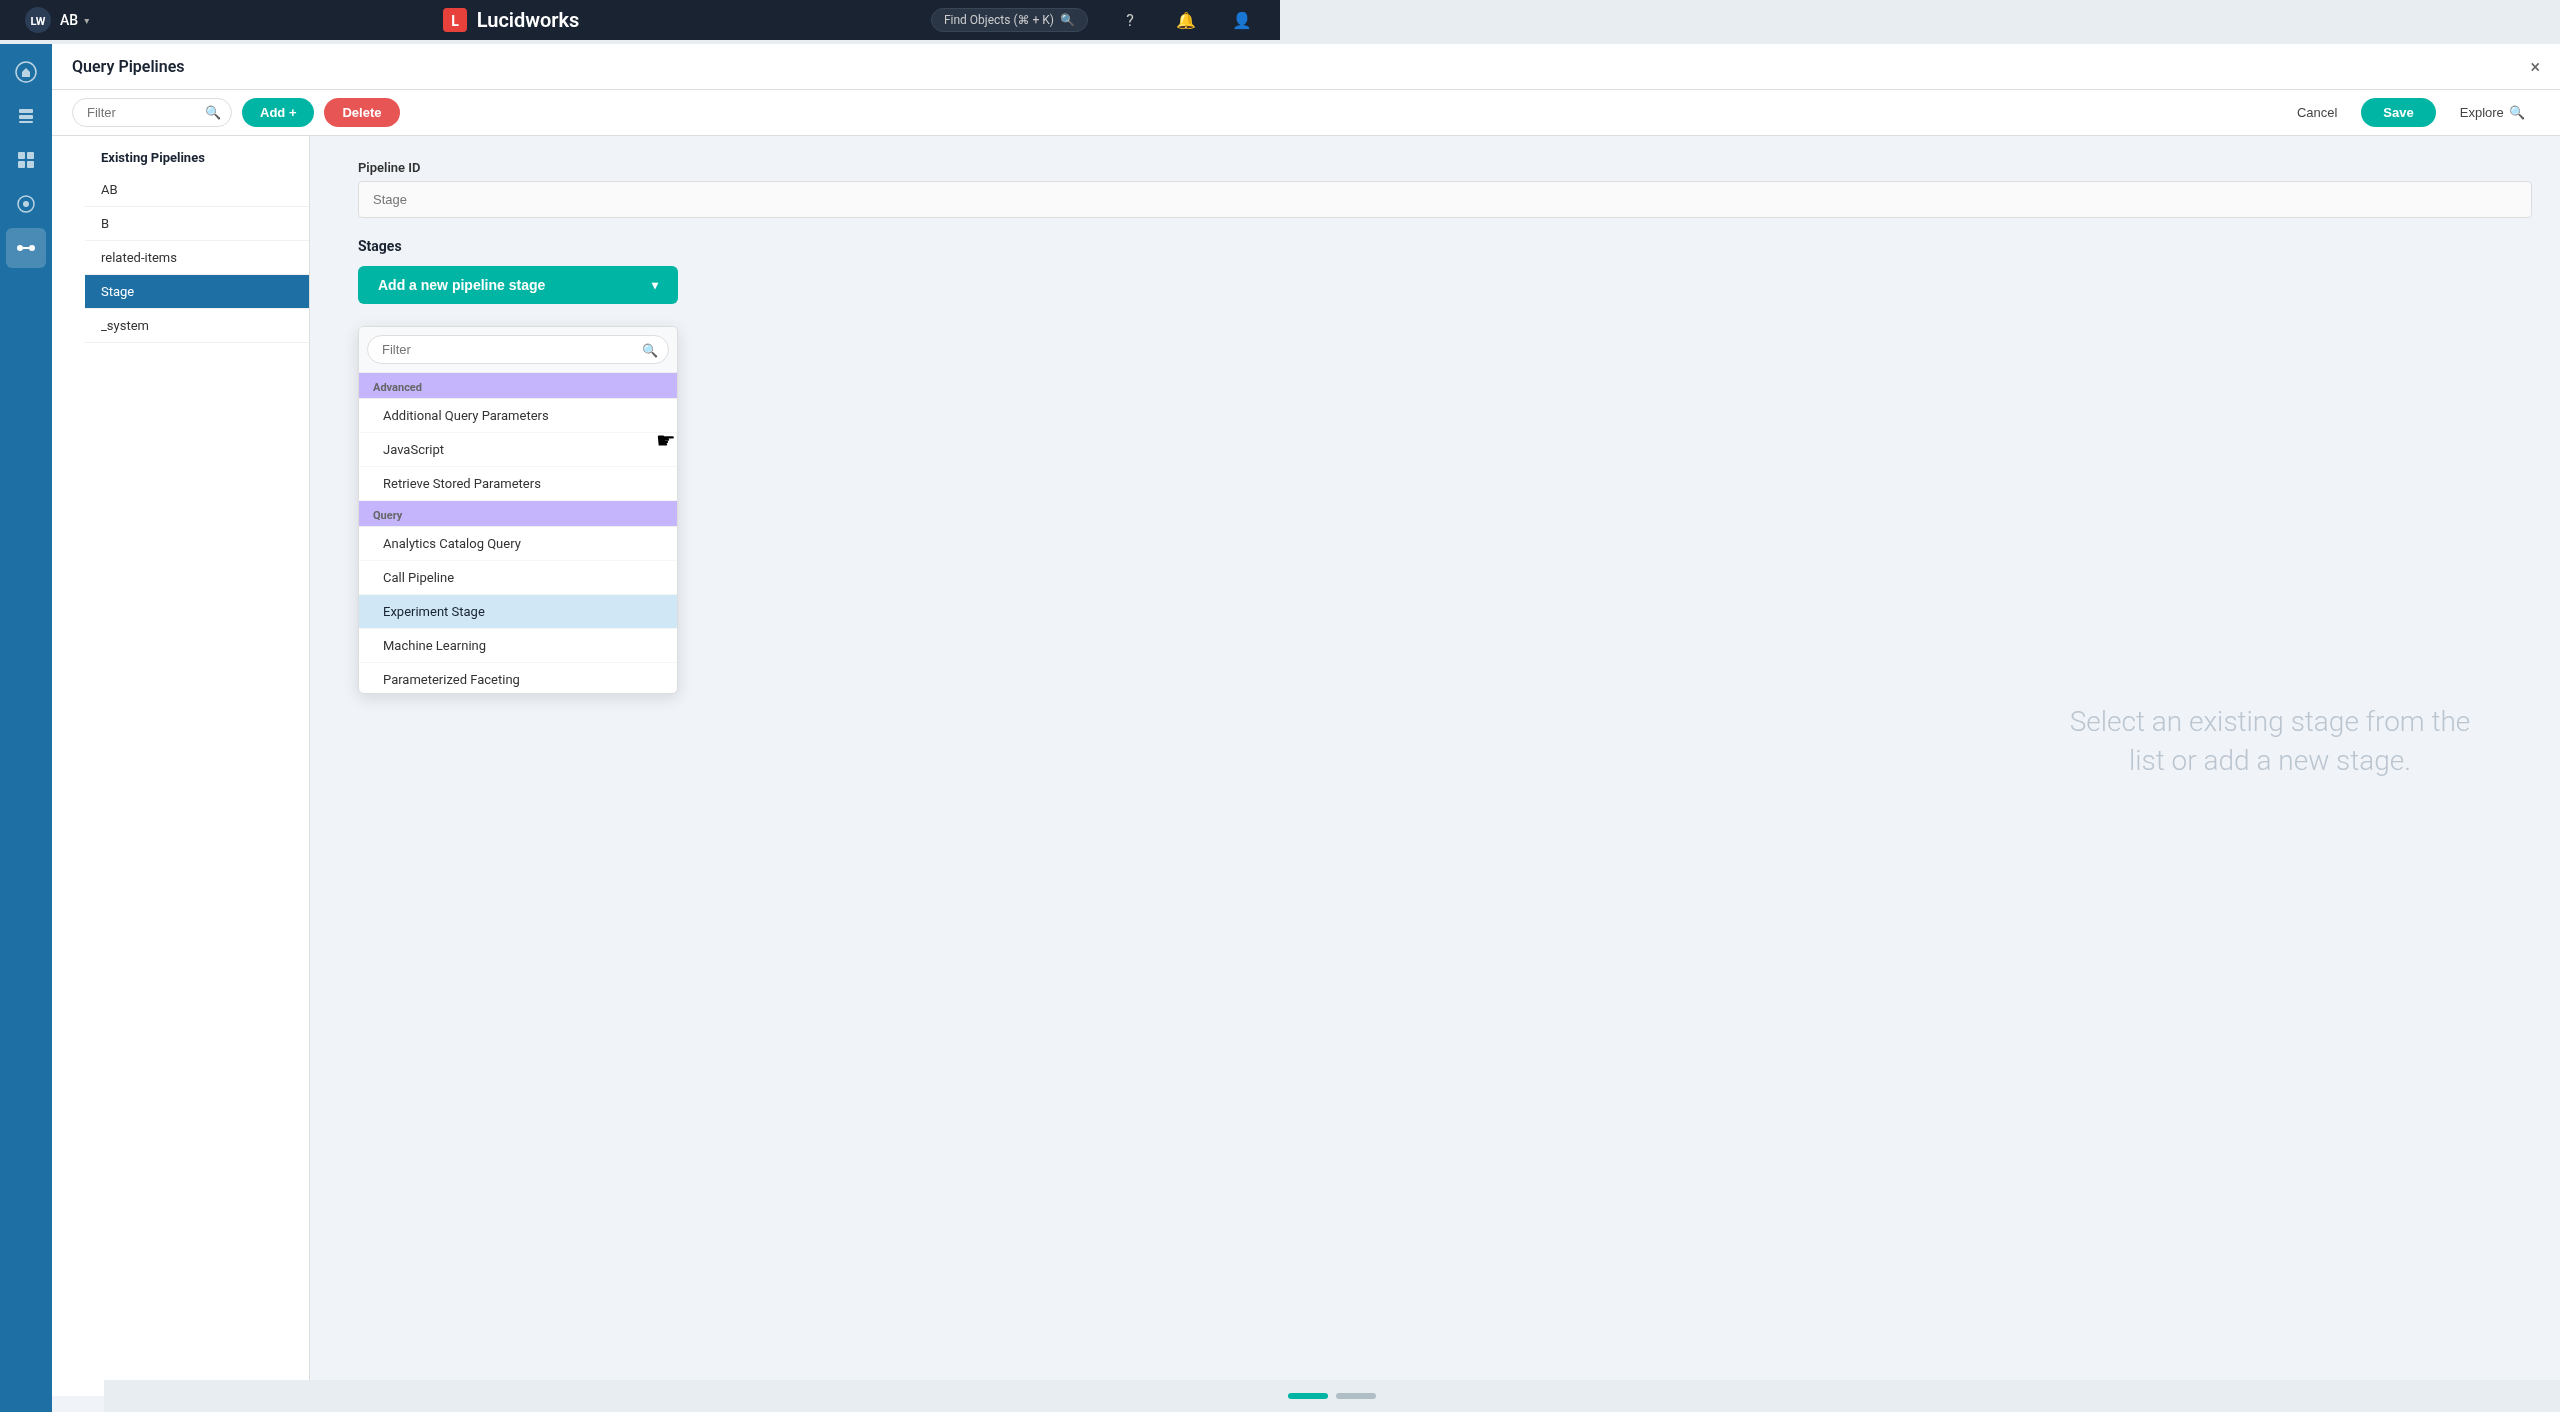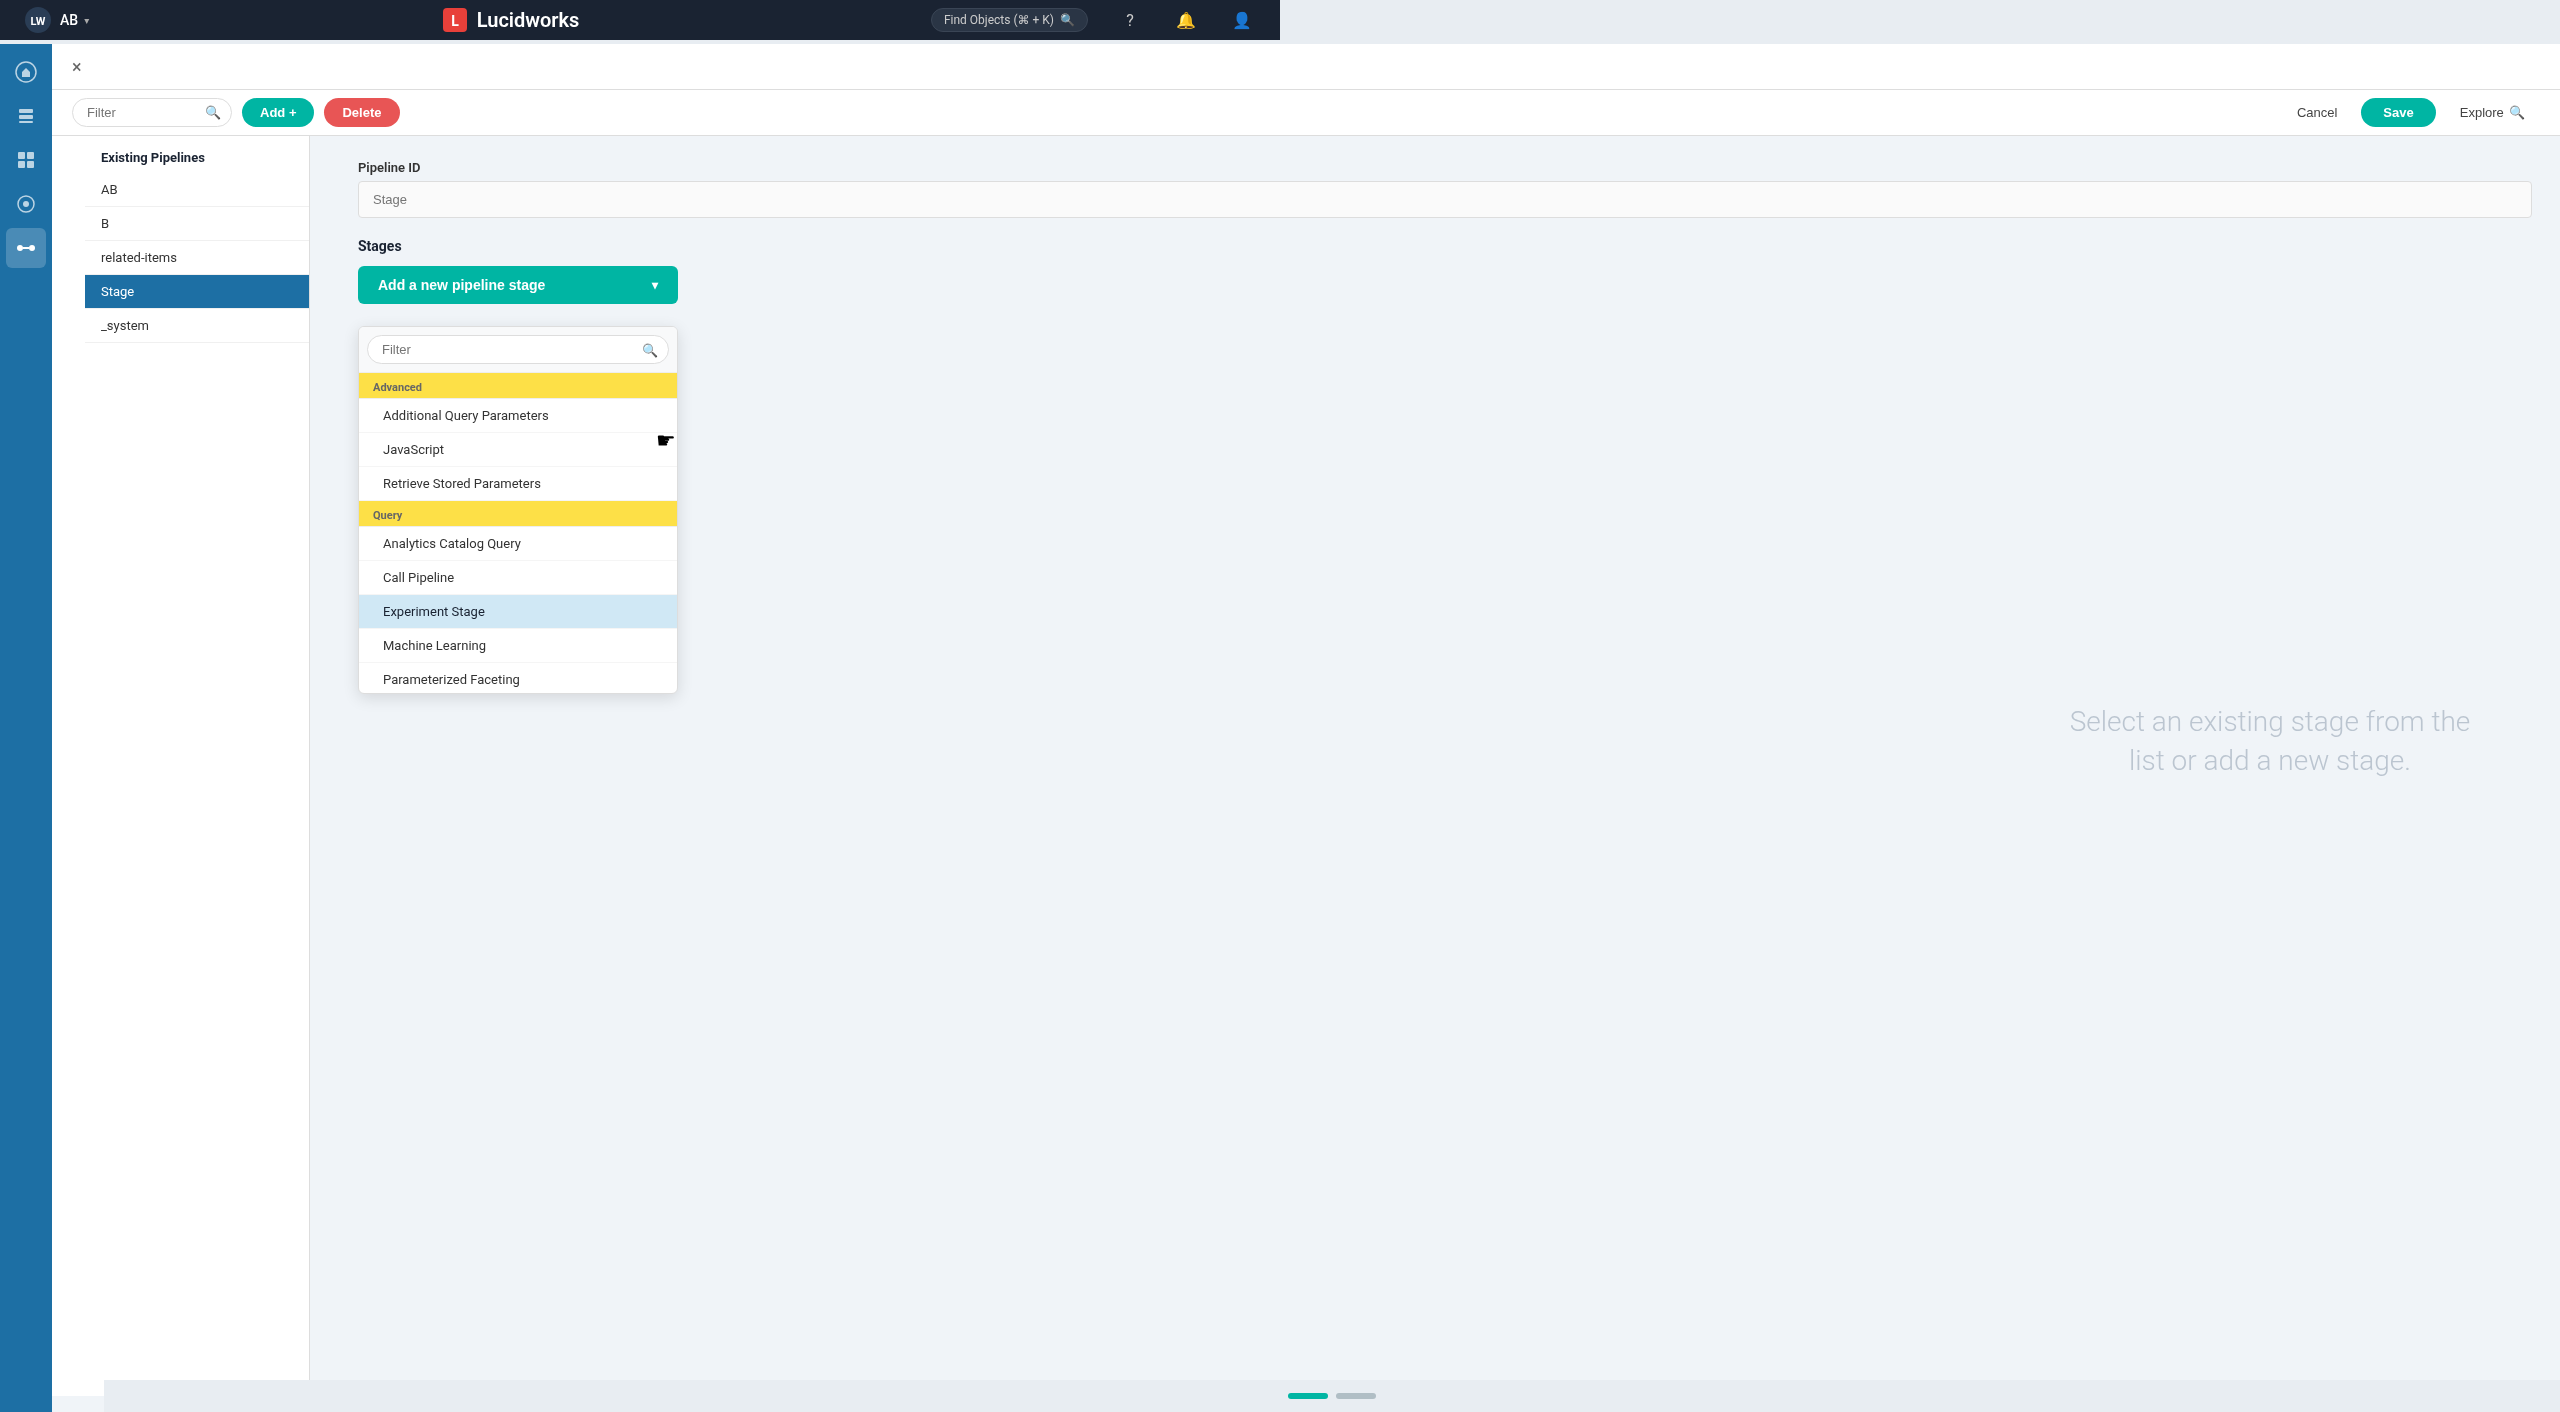--- a/index.html
+++ b/index.html
@@ -345,21 +345,21 @@
       transform: translateY(-50%);
       color: #888;
       font-size: 13px;
     }
     .dropdown-group-header {
       padding: 8px 14px 4px;
       font-size: 11px;
       font-weight: 700;
       color: #666;
       text-transform: none;
-      background: #fde047;
+      background: #c4b5fd;
       border-bottom: 1px solid #eee;
     }
     .dropdown-item {
       padding: 9px 14px 9px 24px;
       font-size: 13px;
       color: #333;
       cursor: pointer;
       border-bottom: 1px solid #f5f5f5;
     }
     .dropdown-item.highlighted {
@@ -488,20 +488,21 @@
       <circle cx="5" cy="11" r="3" fill="#fff"></circle>
       <circle cx="17" cy="11" r="3" fill="#fff"></circle>
       <line x1="8" y1="11" x2="14" y2="11" stroke="#fff" stroke-width="2"></line>
     </svg>
   </div>
 </div>
 
 <div class="main-content">
 
   <div class="panel-header">
+    <span class="panel-title">Query Pipelines</span>
     <span class="panel-close">×</span>
   </div>
 
   <div class="toolbar">
     <div class="filter-input-wrap">
       <input class="filter-input" type="text" placeholder="Filter" style="">
       <span class="filter-search-icon">🔍</span>
     </div>
     <button class="btn-add">Add +</button>
     <button class="btn-delete">Delete</button>

